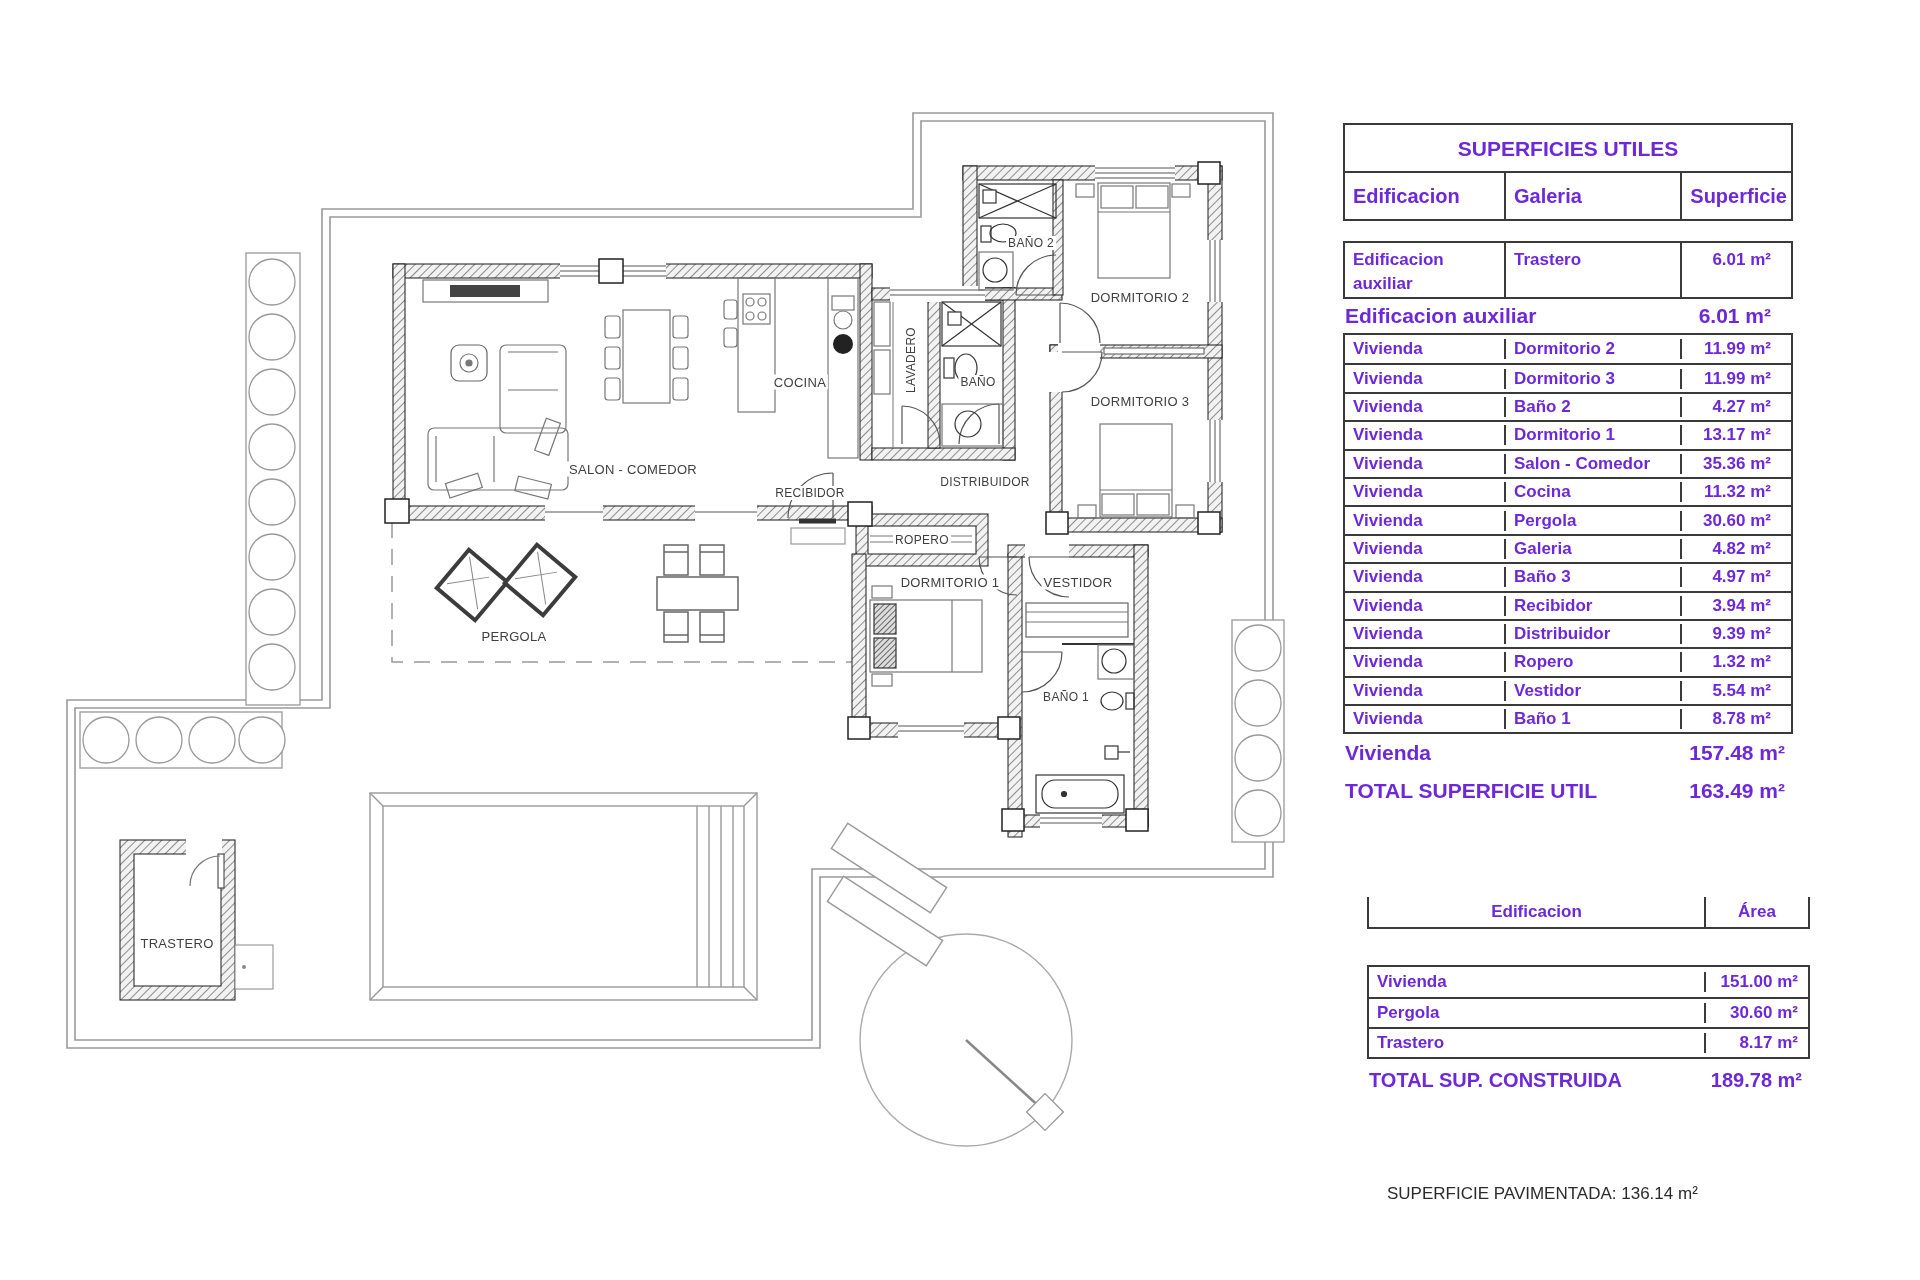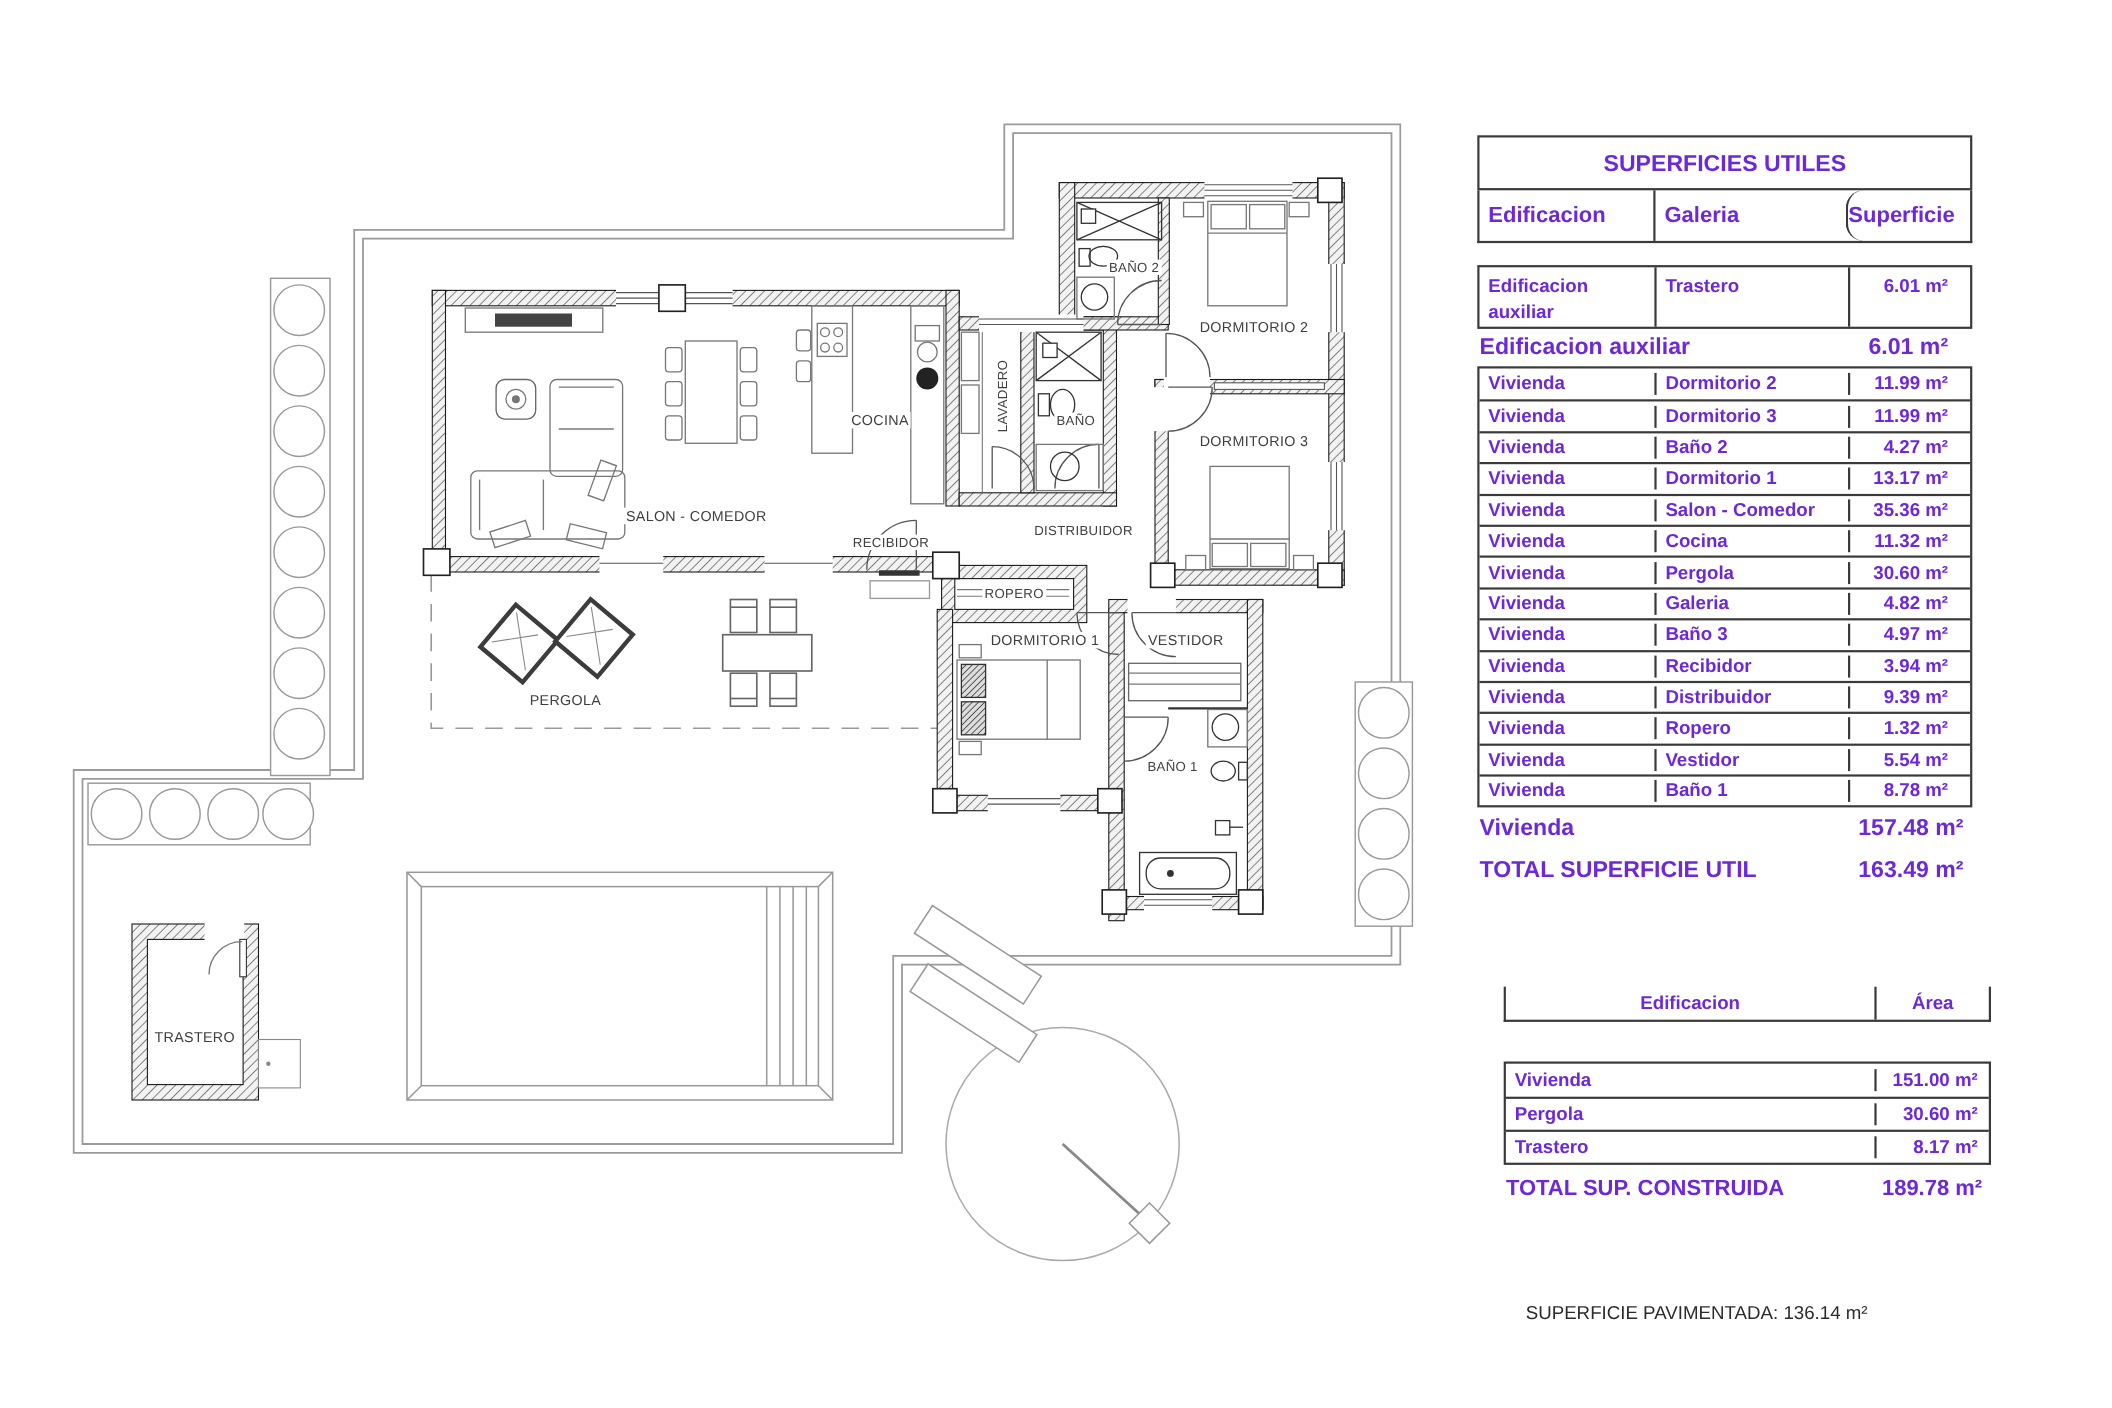--- a/index.html
+++ b/index.html
@@ -19,21 +19,21 @@
   .tbl *{box-sizing:border-box;}
   .titlebox{border:2px solid #3a3a3a;text-align:center;}
   .t1 .titlebox{height:50px;line-height:48px;font-size:21px;}
   .t2 .titlebox{height:46px;line-height:44px;font-size:19px;}
   .cols{display:flex;border:2px solid #3a3a3a;border-top:none;}
   .t1 .cols{height:48px;line-height:46px;font-size:20px;}
   .t2 .cols{height:32px;line-height:30px;font-size:17px;}
   .c1{width:159px;padding-left:8px;}
   .c2{width:176px;padding-left:8px;border-left:2px solid #3a3a3a;}
   .c3{flex:1;border-left:2px solid #3a3a3a;text-align:right;padding-right:14px;}
-  .t1 .cols .c3{padding-right:14px;border-radius:16px;}
+  .t1 .cols .c3{padding-right:4px;}
   .auxrow{display:flex;border:2px solid #3a3a3a;height:58px;font-size:17px;margin-top:20px;
           line-height:1.4;padding-top:0;}
   .auxrow>div{padding-top:5px;}
   .auxrow .c3{padding-right:20px;}
   .sumline{display:flex;justify-content:space-between;font-size:21px;align-items:center;}
   .auxsum{height:34px;padding:0 2px;}
   .auxsum .val{padding-right:20px;}
   .grid{border:2px solid #3a3a3a;}
   .grid .row{display:flex;height:28.4px;align-items:center;font-size:17px;border-top:2px solid #3a3a3a;}
   .grid .row:first-child{border-top:none;}

